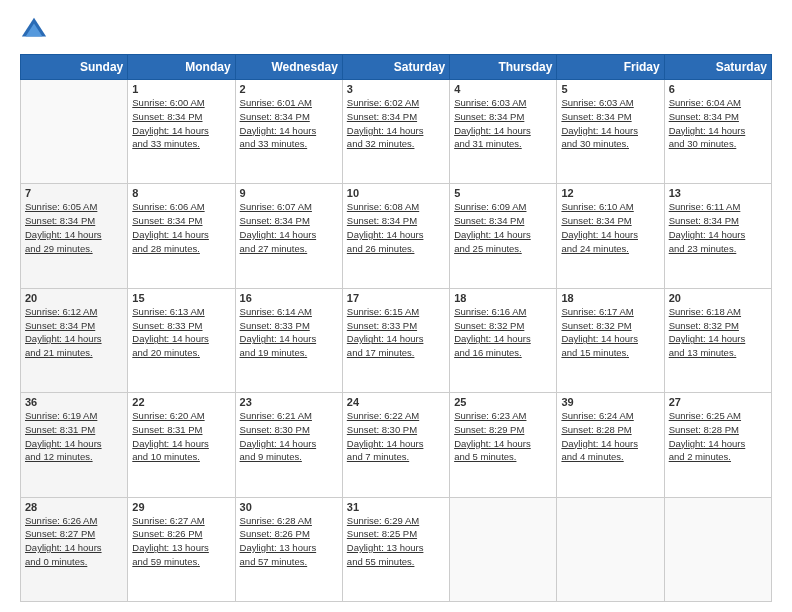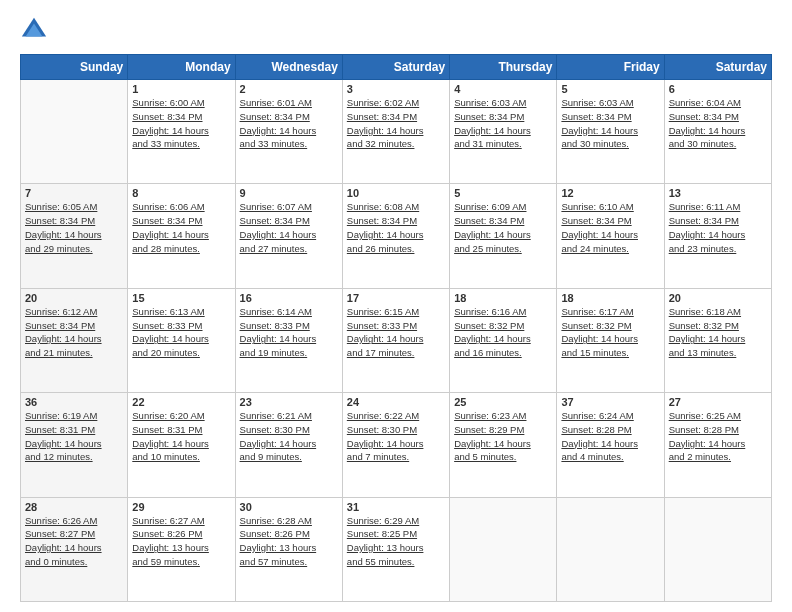--- a/index.html
+++ b/index.html
@@ -233,21 +233,21 @@
           </td>
           <td>
             <span class="day-num">24</span>
             <div class="day-info">Sunrise: 6:22 AM<br>Sunset: 8:30 PM<br>Daylight: 14 hours<br>and 7 minutes.</div>
           </td>
           <td>
             <span class="day-num">25</span>
             <div class="day-info">Sunrise: 6:23 AM<br>Sunset: 8:29 PM<br>Daylight: 14 hours<br>and 5 minutes.</div>
           </td>
           <td>
-            <span class="day-num">37</span>
+            <span class="day-num">39</span>
             <div class="day-info">Sunrise: 6:24 AM<br>Sunset: 8:28 PM<br>Daylight: 14 hours<br>and 4 minutes.</div>
           </td>
           <td>
             <span class="day-num">27</span>
             <div class="day-info">Sunrise: 6:25 AM<br>Sunset: 8:28 PM<br>Daylight: 14 hours<br>and 2 minutes.</div>
           </td>
         </tr>
         <tr class="last-row">
           <td>
             <span class="day-num">28</span>

